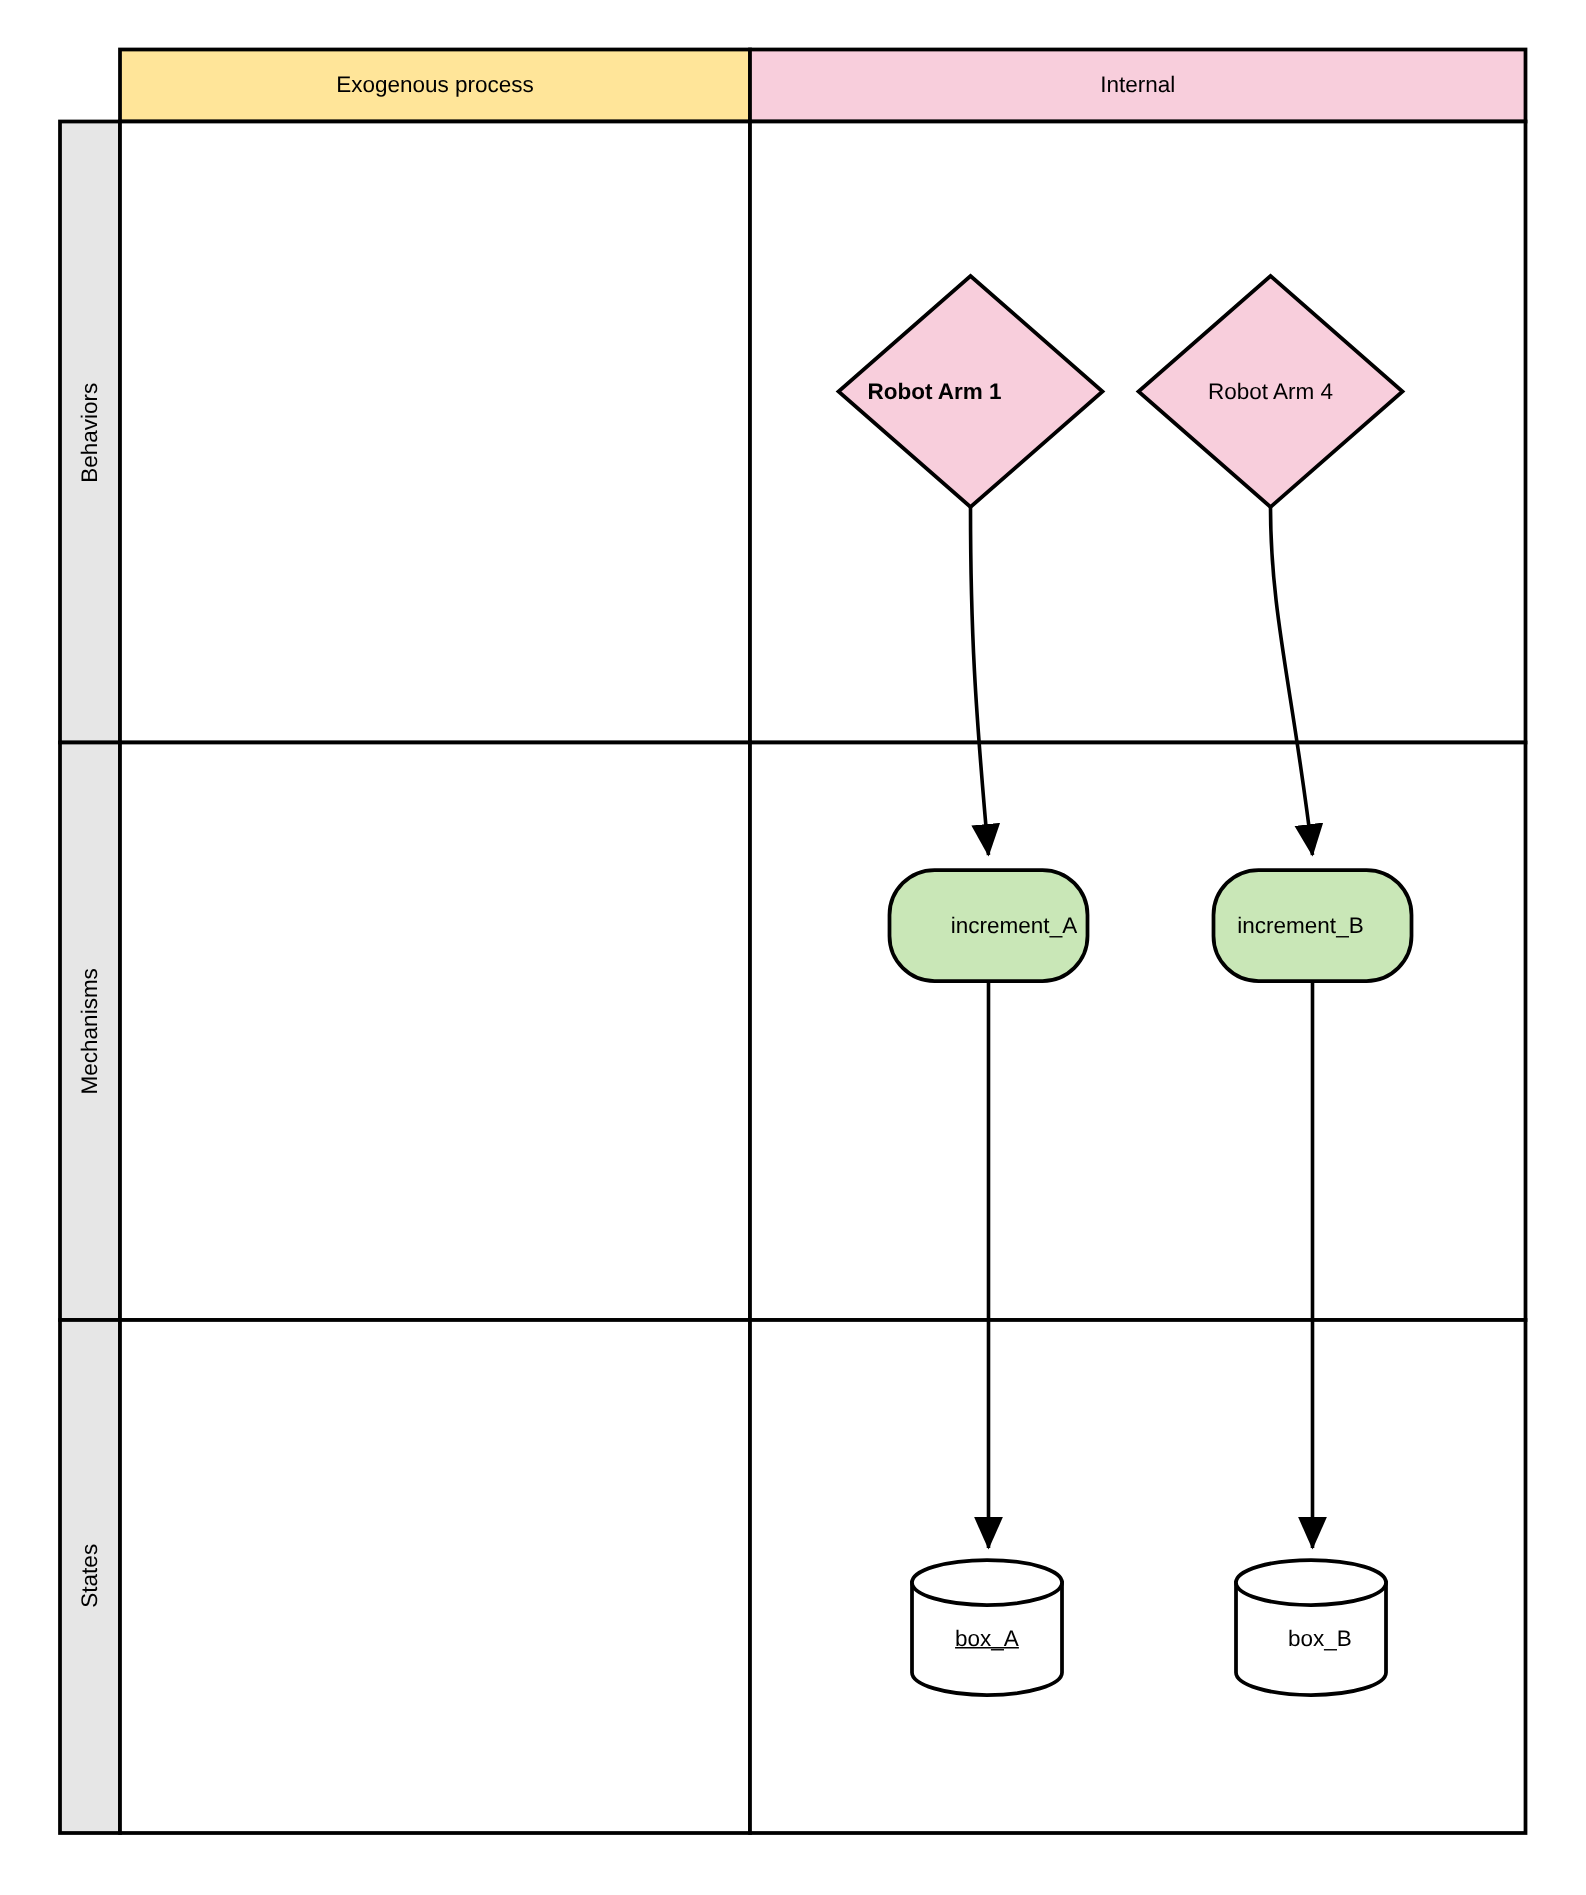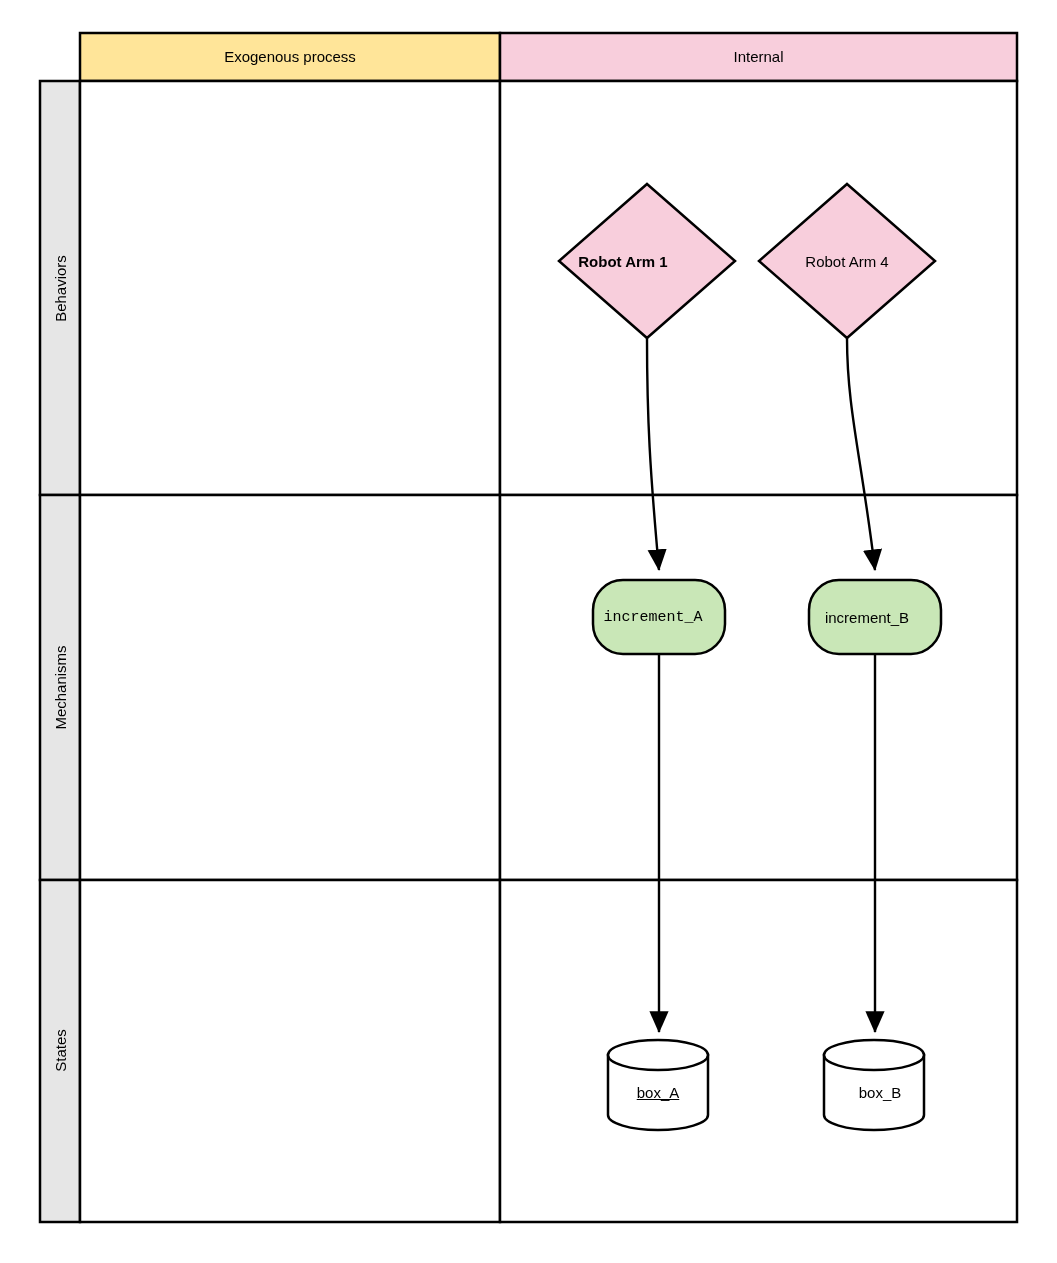--- a/index.html
+++ b/index.html
@@ -126,21 +126,21 @@
   <div class="label row-header-label rot-270" style="left:-40px; top:280px; width:200px;">Behaviors</div>
 
   <div class="label row-header-label rot-270" style="left:-40px; top:679px; width:200px;">Mechanisms</div>
 
   <div class="label row-header-label rot-270" style="left:-40px; top:1042px; width:200px;">States</div>
 
   <div class="label node-label" style="left:533px; top:253px; width:180px;font-weight:bold;">Robot Arm 1</div>
 
   <div class="label node-label" style="left:757px; top:253px; width:180px;">Robot Arm 4</div>
 
-  <div class="label node-label" style="left:587px; top:609px; width:132px;font-family:Liberation Mono, monospace;">increment_A</div>
+  <div class="label node-label" style="left:610px; top:609px; width:132px;">increment_A</div>
 
   <div class="label node-label" style="left:809px; top:609px; width:116px;">increment_B</div>
 
   <div class="label node-label" style="left:608px; top:1084px; width:100px;text-decoration:underline;">box_A</div>
 
   <div class="label node-label" style="left:824px; top:1084px; width:112px;">box_B</div>
 
 </div>
 
 </body></html>

